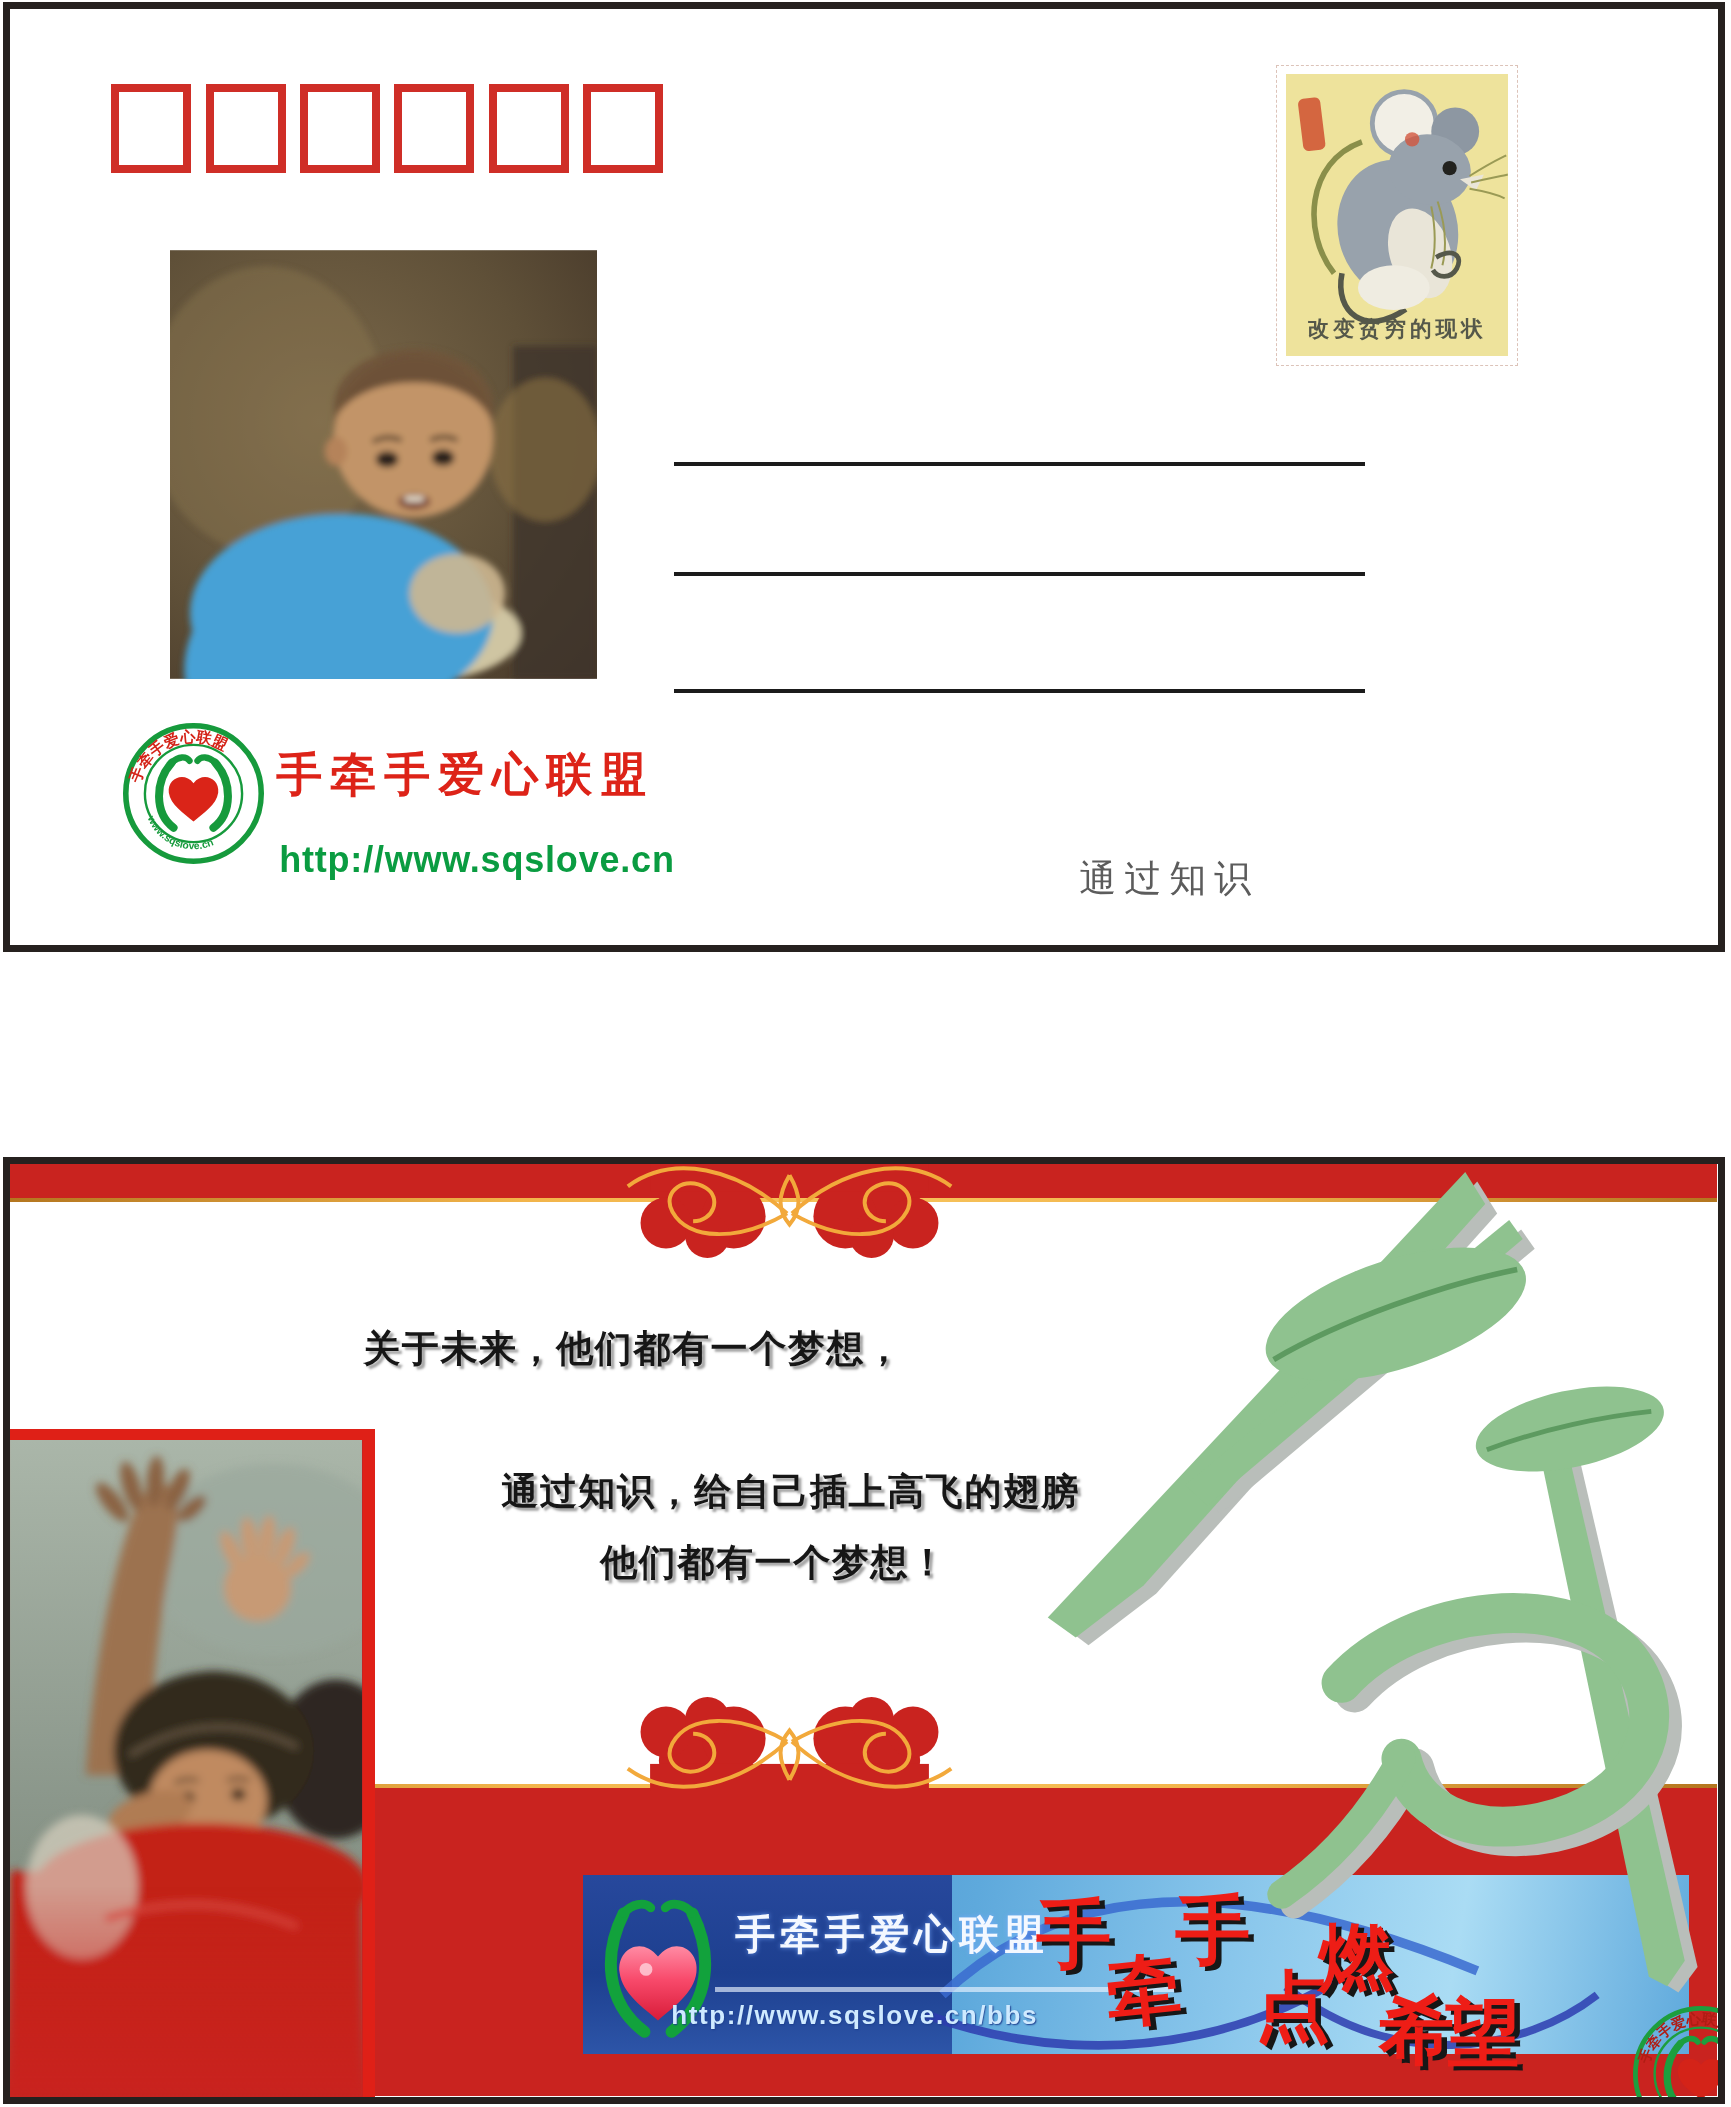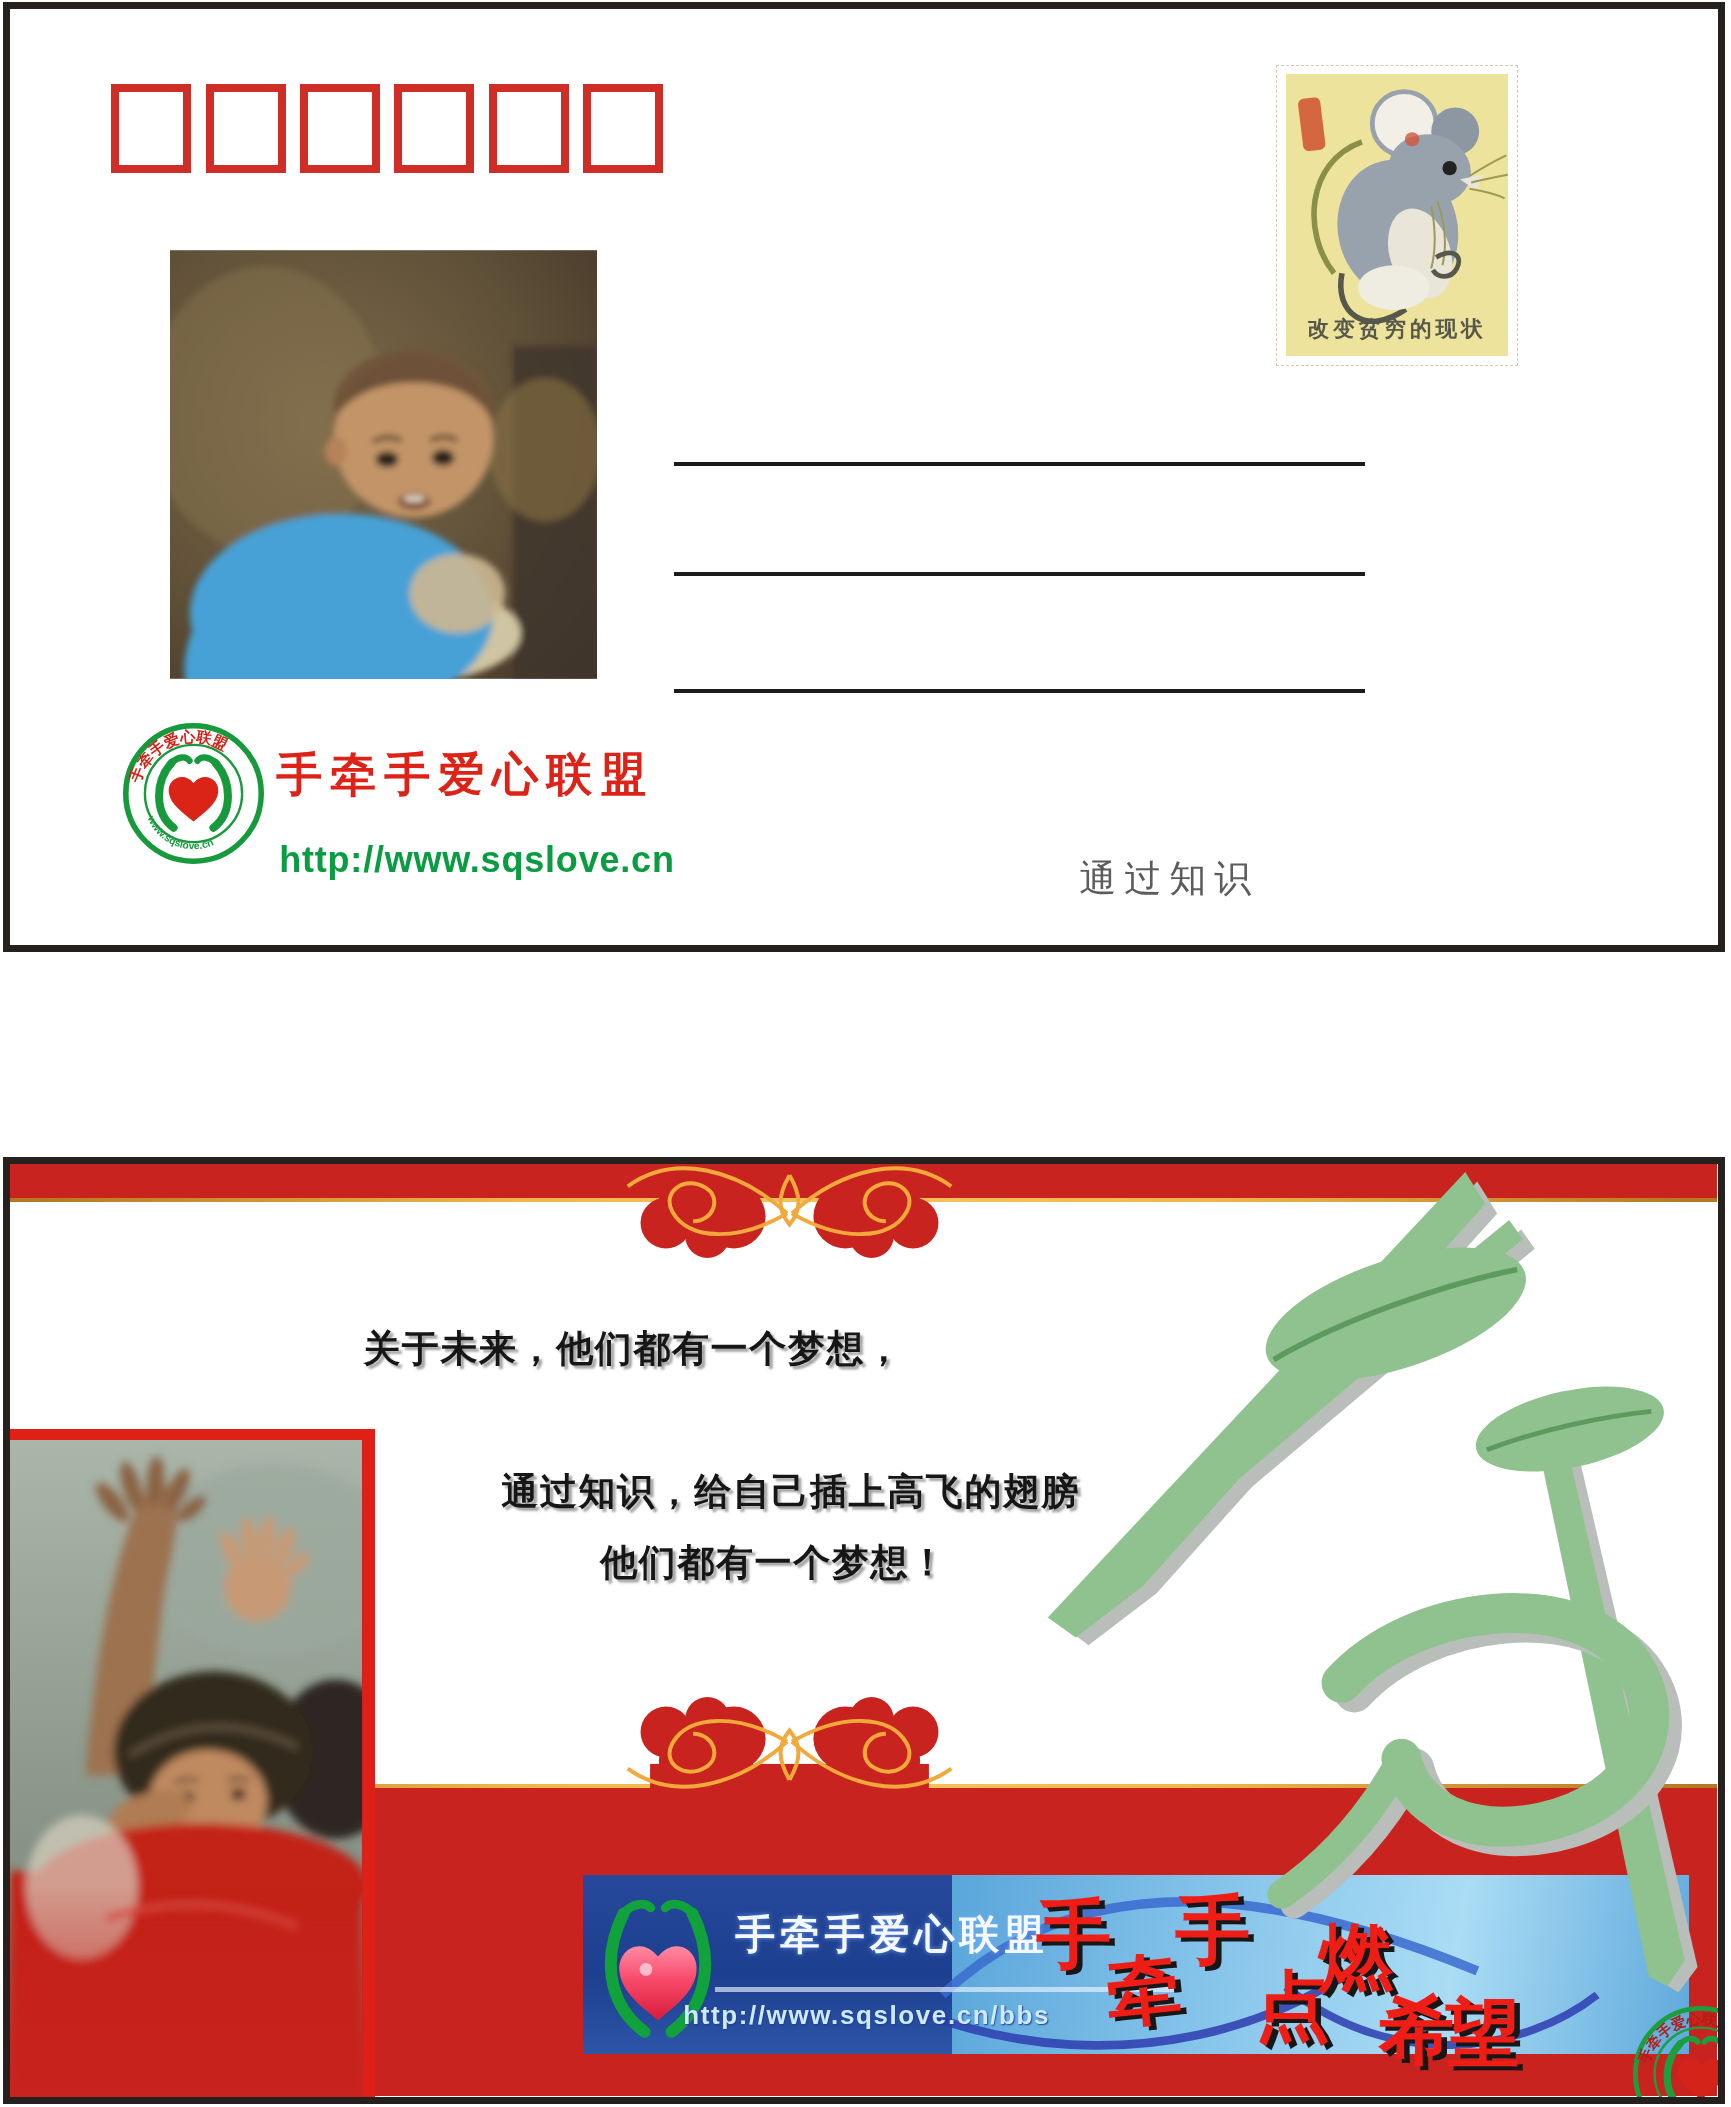--- a/index.html
+++ b/index.html
@@ -28,21 +28,21 @@
   .red-band-top{left:0;top:0;width:1707px;height:38px;background:#c9231f;z-index:1;}
   .gold-line{position:absolute;left:0;right:0;bottom:0;height:4px;background:linear-gradient(90deg,#b4761f,#f2b44a 30%,#f7c45c 50%,#f2b44a 70%,#b4761f);}
   .red-band-bottom{left:0;top:620px;width:1707px;height:312px;background:#c9231f;z-index:1;}
   .gold-line-top{position:absolute;left:0;right:0;top:0;height:4px;background:linear-gradient(90deg,#b4761f,#f2b44a 30%,#f7c45c 50%,#f2b44a 70%,#b4761f);}
   .msg-line{position:absolute;font-size:37px;font-weight:bold;color:#161616;letter-spacing:1.6px;text-shadow:3.2px 3.2px 2.4px #a2a2a2;white-space:nowrap;z-index:4;}
   .photo2-wrap{left:0;top:265px;width:365px;height:668px;background:#c9231f;border-top:11.2px solid #df2017;border-right:12.8px solid #df2017;box-sizing:border-box;z-index:3;}
   .banner{left:573px;top:711px;width:1106px;height:179px;z-index:4;background:linear-gradient(100deg,#3f86c8 0%,#5ea9dc 35%,#8cc8ec 60%,#aadcf4 78%,#5fa9dc 100%);overflow:visible;}
   .banner-panel{position:absolute;left:0;top:0;width:369px;height:179px;background:linear-gradient(180deg,#27489c,#1d3f8f 55%,#2d55a8);}
   .banner-org{position:absolute;left:152px;top:32px;font-size:40px;font-weight:bold;color:#f4f8ff;letter-spacing:4.8px;white-space:nowrap;text-shadow:0 0 4.8px rgba(120,170,255,.8);}
   .banner-divider{position:absolute;left:132px;top:112px;width:459px;height:4.8px;background:rgba(235,245,255,.65);}
-  .banner-url{position:absolute;left:100px;top:125px;font-size:26px;font-weight:bold;color:#cfeaff;letter-spacing:1.6px;white-space:nowrap;text-shadow:0.8px 0.8px 1.6px #1d3f8f;}
+  .banner-url{position:absolute;left:88px;top:125px;font-size:26px;font-weight:bold;color:#cfeaff;letter-spacing:1.6px;white-space:nowrap;text-shadow:0.8px 0.8px 1.6px #1d3f8f;}
   .slogan-char{position:absolute;font-size:75px;font-weight:bold;color:#ee1d16;text-shadow:5.6px 4px 0 #171717;line-height:1;z-index:6;}
   .leaf-art{left:988px;top:8px;width:723px;height:922px;z-index:6;pointer-events:none;}
   .seal{left:1619px;top:838px;width:144px;height:144px;z-index:7;}
   .orn{width:343px;height:94px;z-index:2;}
 </style>
 </head>
 <body>
 
 <div class="card card-front">
 

